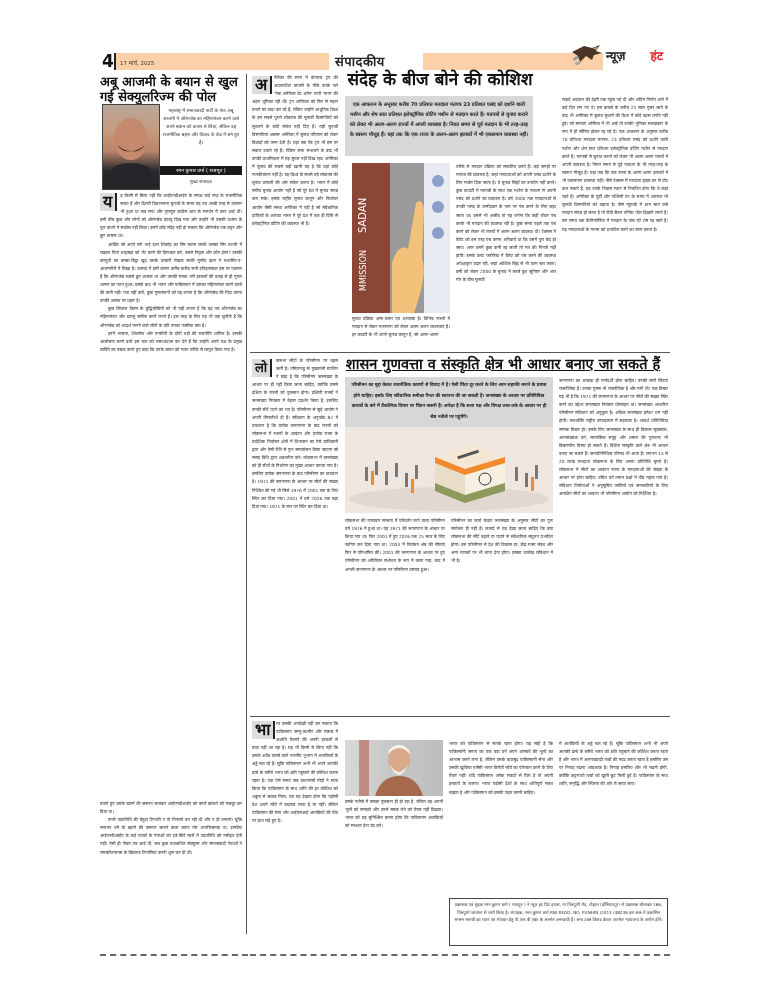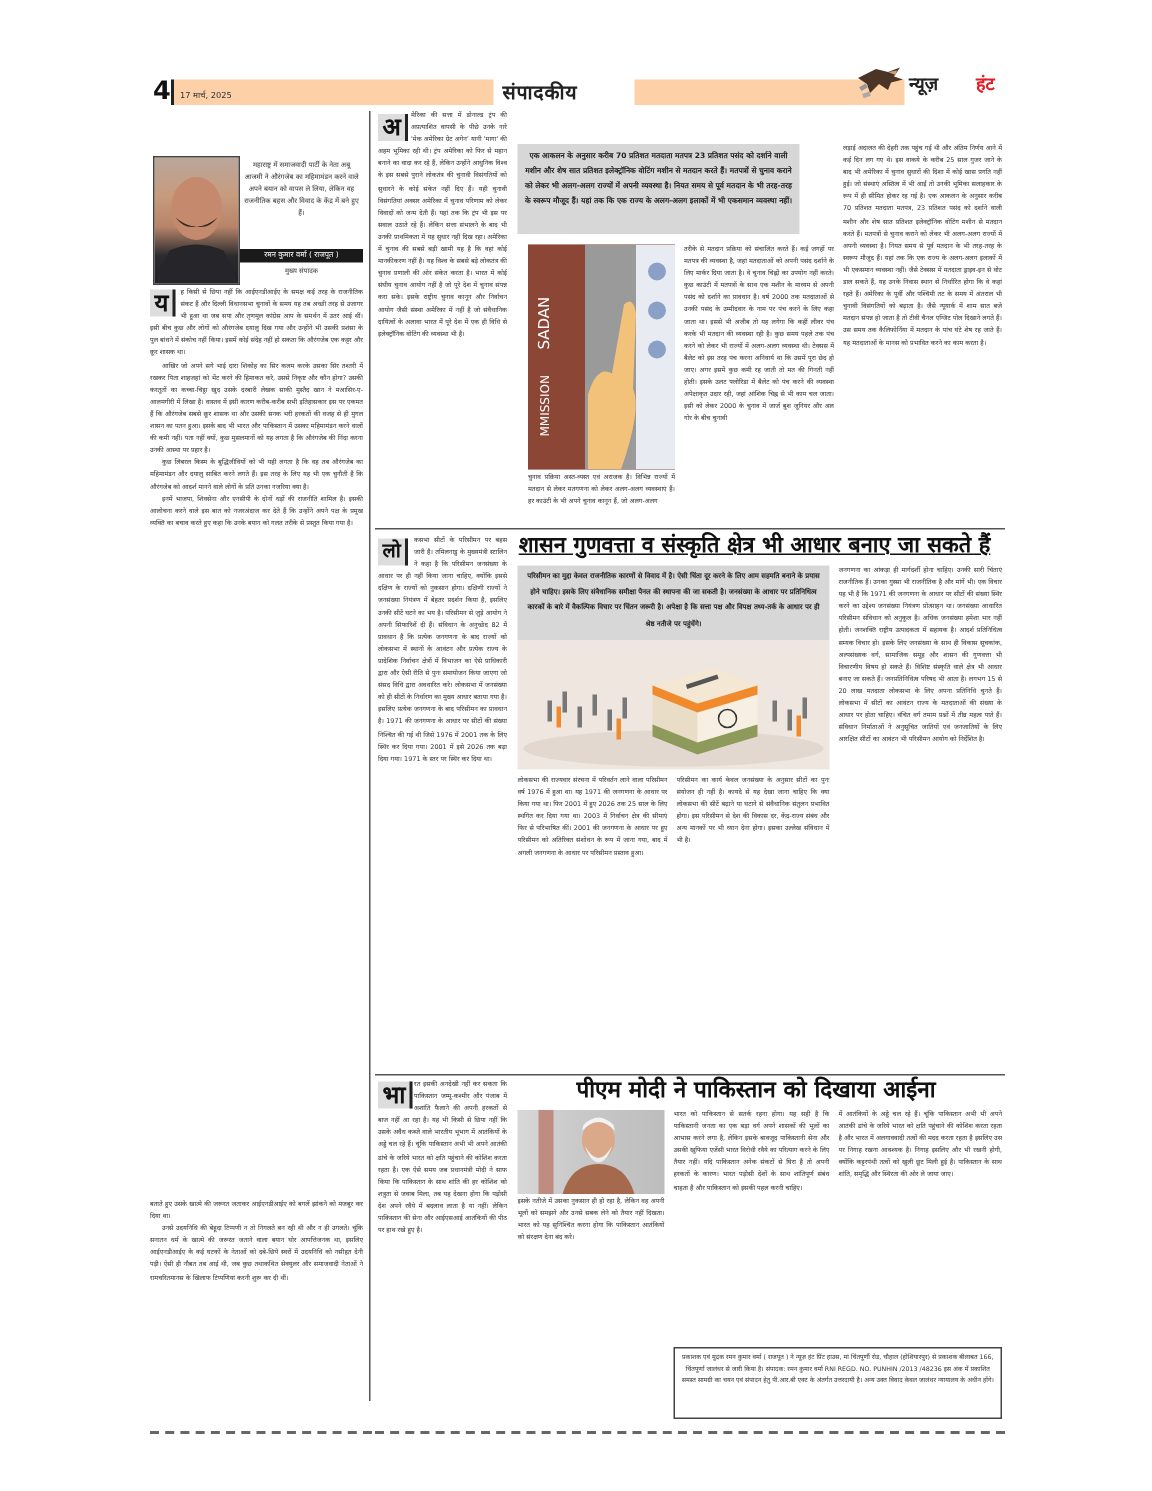--- a/index.html
+++ b/index.html
@@ -45,20 +45,21 @@
       <svg class="bird" viewBox="0 0 34 26">
         <path d="M2 10 L14 4 L22 6 L30 3 L26 9 L32 11 L24 13 L22 18 L16 14 L10 20 L8 14 Z" fill="#4a3426"></path>
         <path d="M22 6 L28 5 L27 8 Z" fill="#c9a27a"></path>
         <rect x="3" y="15" width="5" height="3" fill="#999" transform="rotate(-30 5 16)"></rect>
         <rect x="5" y="20" width="5" height="3" fill="#aaa" transform="rotate(-20 7 21)"></rect>
       </svg>
       <div class="brand"><b>न्यूज़</b> <span>हंट</span></div>
     </div>
   </div>
 
+  <div class="hl" style="left:0;top:22px;width:142px;font-size:13px;line-height:15px;">अबू आजमी के बयान से खुल गई सेक्युलरिज्म की पोल</div>
 
   <div class="photo" style="left:2px;top:52px;width:56px;height:84px;background:linear-gradient(180deg,#b9a79a 0%,#c79b7e 30%,#b7846a 55%,#2b2b2e 78%,#202024 100%);border:1px solid #444;">
     <svg viewBox="0 0 56 84" width="56" height="84">
       <ellipse cx="28" cy="34" rx="17" ry="21" fill="#c58a6d"></ellipse>
       <path d="M14 40 Q28 52 42 40 Q36 48 28 46 Q20 48 14 40Z" fill="#3a2c24"></path>
       <path d="M10 62 Q28 54 46 62 L56 84 L0 84 Z" fill="#25252a"></path>
     </svg>
   </div>
   <div class="caption" style="left:62px;top:55px;width:78px;font-size:4.6px;line-height:8px;">महाराष्ट्र में समाजवादी पार्टी के नेता अबू आजमी ने औरंगजेब का महिमामंडन करने वाले अपने बयान को वापस ले लिया, लेकिन वह राजनीतिक बहस और विवाद के केंद्र में बने हुए हैं।</div>
   <div class="byline-bar" style="left:60px;top:114px;width:82px;height:9px;">रमन कुमार वर्मा ( राजपूत )</div>
@@ -77,20 +78,21 @@
   </div>
   <div class="dashed" style="left:0;top:902px;width:148px;"></div>
 
   <div class="vrule" style="left:146px;top:22px;height:860px;"></div>
 
   <div class="dropcap" style="position:absolute;left:152px;top:23px;float:none;">अ</div>
   <div class="col" style="left:152px;top:22px;width:86px;height:273px;">
     <span style="display:inline-block;width:22px;height:20px;float:left"></span>
     <span>मेरिका की सत्ता में डोनाल्ड ट्रंप की अप्रत्याशित वापसी के पीछे उनके नारे 'मेक अमेरिका ग्रेट अगेन' यानी 'मागा' की अहम भूमिका रही थी। ट्रंप अमेरिका को फिर से महान बनाने का वादा कर रहे हैं, लेकिन उन्होंने आधुनिक विश्व के इस सबसे पुराने लोकतंत्र की चुनावी विसंगतियों को सुधारने के कोई संकेत नहीं दिए हैं। यही चुनावी विसंगतियां अक्सर अमेरिका में चुनाव परिणाम को लेकर विवादों को जन्म देती हैं। यहां तक कि ट्रंप भी इस पर सवाल उठाते रहे हैं। लेकिन सत्ता संभालने के बाद भी उनकी प्राथमिकता में यह सुधार नहीं दिख रहा। अमेरिका में चुनाव की सबसे बड़ी खामी यह है कि वहां कोई मानकीकरण नहीं है। यह विश्व के सबसे बड़े लोकतंत्र की चुनाव प्रणाली की ओर संकेत करता है। भारत में कोई संघीय चुनाव आयोग नहीं है जो पूरे देश में चुनाव संपन्न करा सके। इसके राष्ट्रीय चुनाव कानून और निर्वाचन आयोग जैसी संस्था अमेरिका में नहीं है जो संवैधानिक दायित्वों के अलावा भारत में पूरे देश में एक ही विधि से इलेक्ट्रॉनिक वोटिंग की व्यवस्था भी है।</span>
   </div>
+  <div class="hl" style="left:240px;top:18px;width:200px;font-size:17px;text-align:center;">संदेह के बीज बोने की कोशिश</div>
   <div class="summary" style="left:245px;top:44px;width:188px;height:60px;">एक आकलन के अनुसार करीब 70 प्रतिशत मतदाता मतपत्र 23 प्रतिशत पसंद को दर्शाने वाली मशीन और शेष सात प्रतिशत इलेक्ट्रॉनिक वोटिंग मशीन से मतदान करते हैं। मतपत्रों से चुनाव कराने को लेकर भी अलग-अलग राज्यों में अपनी व्यवस्था है। नियत समय से पूर्व मतदान के भी तरह-तरह के स्वरूप मौजूद हैं। यहां तक कि एक राज्य के अलग-अलग इलाकों में भी एकसमान व्यवस्था नहीं।</div>
 
   <div class="photo" style="left:252px;top:111px;width:98px;height:150px;background:#8a4a3a;">
     <svg viewBox="0 0 98 150" width="98" height="150">
       <rect x="0" y="0" width="98" height="150" fill="#a05a44"></rect>
       <rect x="0" y="0" width="38" height="150" fill="#8c4636"></rect>
       <rect x="38" y="0" width="60" height="150" fill="#9a9a9a"></rect>
       <rect x="72" y="0" width="26" height="150" fill="#e8ecf2"></rect>
       <circle cx="86" cy="18" r="6" fill="#8aa0c6"></circle>
       <circle cx="86" cy="44" r="6" fill="#8aa0c6"></circle>
@@ -146,21 +148,20 @@
   <div class="col" style="left:351px;top:465px;width:102px;height:200px;">परिसीमन का कार्य केवल जनसंख्या के अनुसार सीटों का पुनः संयोजन ही नहीं है। कायदे से यह देखा जाना चाहिए कि क्या लोकसभा की सीटें बढ़ाने या घटाने से संवैधानिक संतुलन प्रभावित होगा। इस परिसीमन से देश की विकास दर, केंद्र-राज्य संबंध और अन्य मानकों पर भी ध्यान देना होगा। इसका उल्लेख संविधान में भी है।</div>
   <div class="col" style="left:459px;top:325px;width:109px;height:340px;">जनगणना का आंकड़ा ही मार्गदर्शी होना चाहिए। उनकी सारी चिंताएं राजनीतिक हैं। उनका गुस्सा भी राजनीतिक है और मांगें भी। एक विचार यह भी है कि 1971 की जनगणना के आधार पर सीटों की संख्या स्थिर करने का उद्देश्य जनसंख्या नियंत्रण प्रोत्साहन था। जनसंख्या आधारित परिसीमन संविधान को अनुकूल है। अधिक जनसंख्या हमेशा भार नहीं होती। जनशक्ति राष्ट्रीय उत्पादकता में सहायक है। आदर्श प्रतिनिधित्व सम्यक विचार हो। इसके लिए जनसंख्या के साथ ही विकास सूचकांक, अल्पसंख्यक वर्ग, सामाजिक समूह और शासन की गुणवत्ता भी विचारणीय विषय हो सकते हैं। विशिष्ट संस्कृति वाले क्षेत्र भी आधार बनाए जा सकते हैं। जनप्रतिनिधित्व परिषद भी आता है। लगभग 15 से 20 लाख मतदाता लोकसभा के लिए अपना प्रतिनिधि चुनते हैं। लोकसभा में सीटों का आवंटन राज्य के मतदाताओं की संख्या के आधार पर होता चाहिए। वंचित वर्ग तमाम प्रश्नों में तीव्र महत्व पाते हैं। संविधान निर्माताओं ने अनुसूचित जातियों एवं जनजातियों के लिए आरक्षित सीटों का आवंटन भी परिसीमन आयोग को निर्देशित है।</div>
 
   <div class="hrule" style="left:150px;top:664px;width:420px;"></div>
 
   <div class="dropcap" style="position:absolute;left:152px;top:668px;float:none;">भा</div>
   <div class="col" style="left:152px;top:668px;width:86px;height:234px;">
     <span style="display:inline-block;width:24px;height:22px;float:left"></span>
     <span>रत इसकी अनदेखी नहीं कर सकता कि पाकिस्तान जम्मू-कश्मीर और पंजाब में अशांति फैलाने की अपनी हरकतों से बाज नहीं आ रहा है। यह भी किसी से छिपा नहीं कि उसके अवैध कब्जे वाले भारतीय भूभाग में आतंकियों के अड्डे चल रहे हैं। चूंकि पाकिस्तान अभी भी अपने आतंकी ढांचे के जरिये भारत को क्षति पहुंचाने की कोशिश करता रहता है। एक ऐसे समय जब प्रधानमंत्री मोदी ने साफ किया कि पाकिस्तान के साथ शांति की हर कोशिश को शत्रुता से जवाब मिला, तब यह देखना होगा कि पड़ोसी देश अपने रवैये में बदलाव लाता है या नहीं। लेकिन पाकिस्तान की सेना और आईएसआई आतंकियों की पीठ पर हाथ रखे हुए है।</span>
   </div>
-  <div class="hl" style="left:240px;top:666px;width:328px;font-size:15px;text-align:center;">पीएम मोदी ने पाकिस्तान को दिखाया आईना</div>
   <div class="photo" style="left:245px;top:688px;width:98px;height:56px;background:linear-gradient(90deg,#d8d8d8 0%,#c9c9c9 40%,#bdbdbd 100%);">
     <svg viewBox="0 0 98 56" width="98" height="56">
       <ellipse cx="54" cy="20" rx="11" ry="13" fill="#d9a98a"></ellipse>
       <path d="M43 14 Q54 2 65 14 L64 10 Q54 0 44 10Z" fill="#f3f3f3"></path>
       <path d="M45 24 Q54 40 63 24 Q60 34 54 35 Q48 34 45 24Z" fill="#eeeeee"></path>
       <path d="M30 56 Q36 36 54 36 Q72 36 78 56Z" fill="#a56a4e"></path>
       <rect x="14" y="0" width="10" height="56" fill="#b04632" opacity="0.5"></rect>
     </svg>
   </div>
   <div class="col" style="left:245px;top:746px;width:98px;height:156px;">इसके नतीजे में उसका नुकसान ही हो रहा है, लेकिन वह अपनी भूलों को समझने और उनसे सबक लेने को तैयार नहीं दिखता। भारत को यह सुनिश्चित करना होगा कि पाकिस्तान आतंकियों को संरक्षण देना बंद करे।</div>

